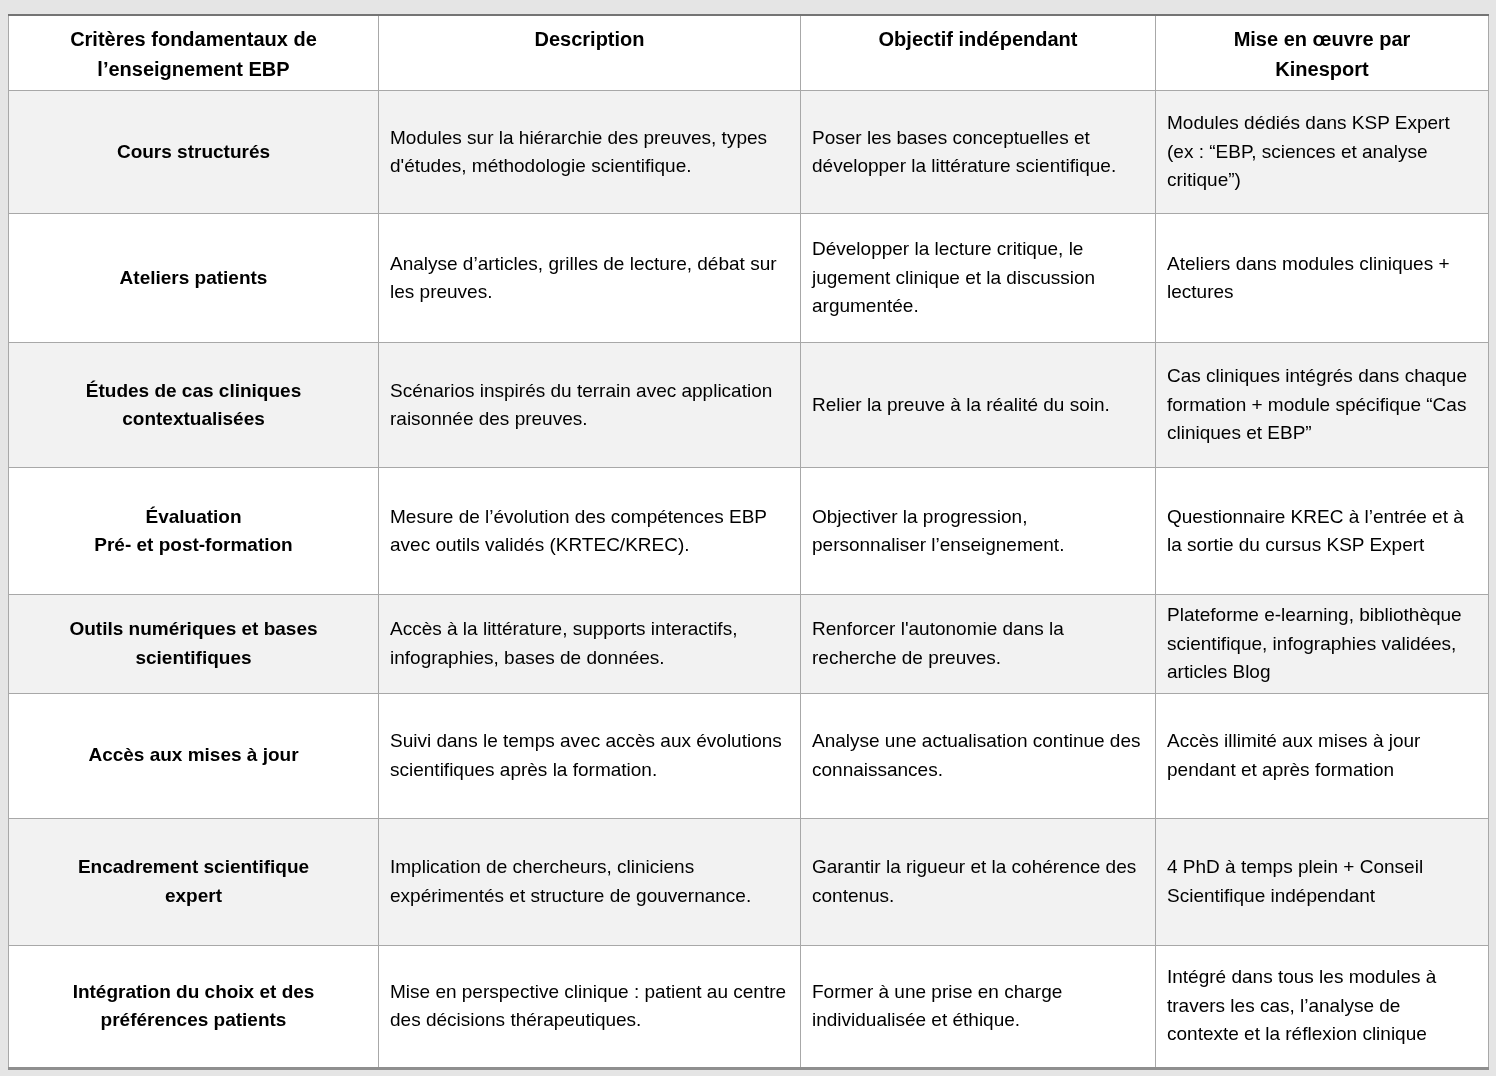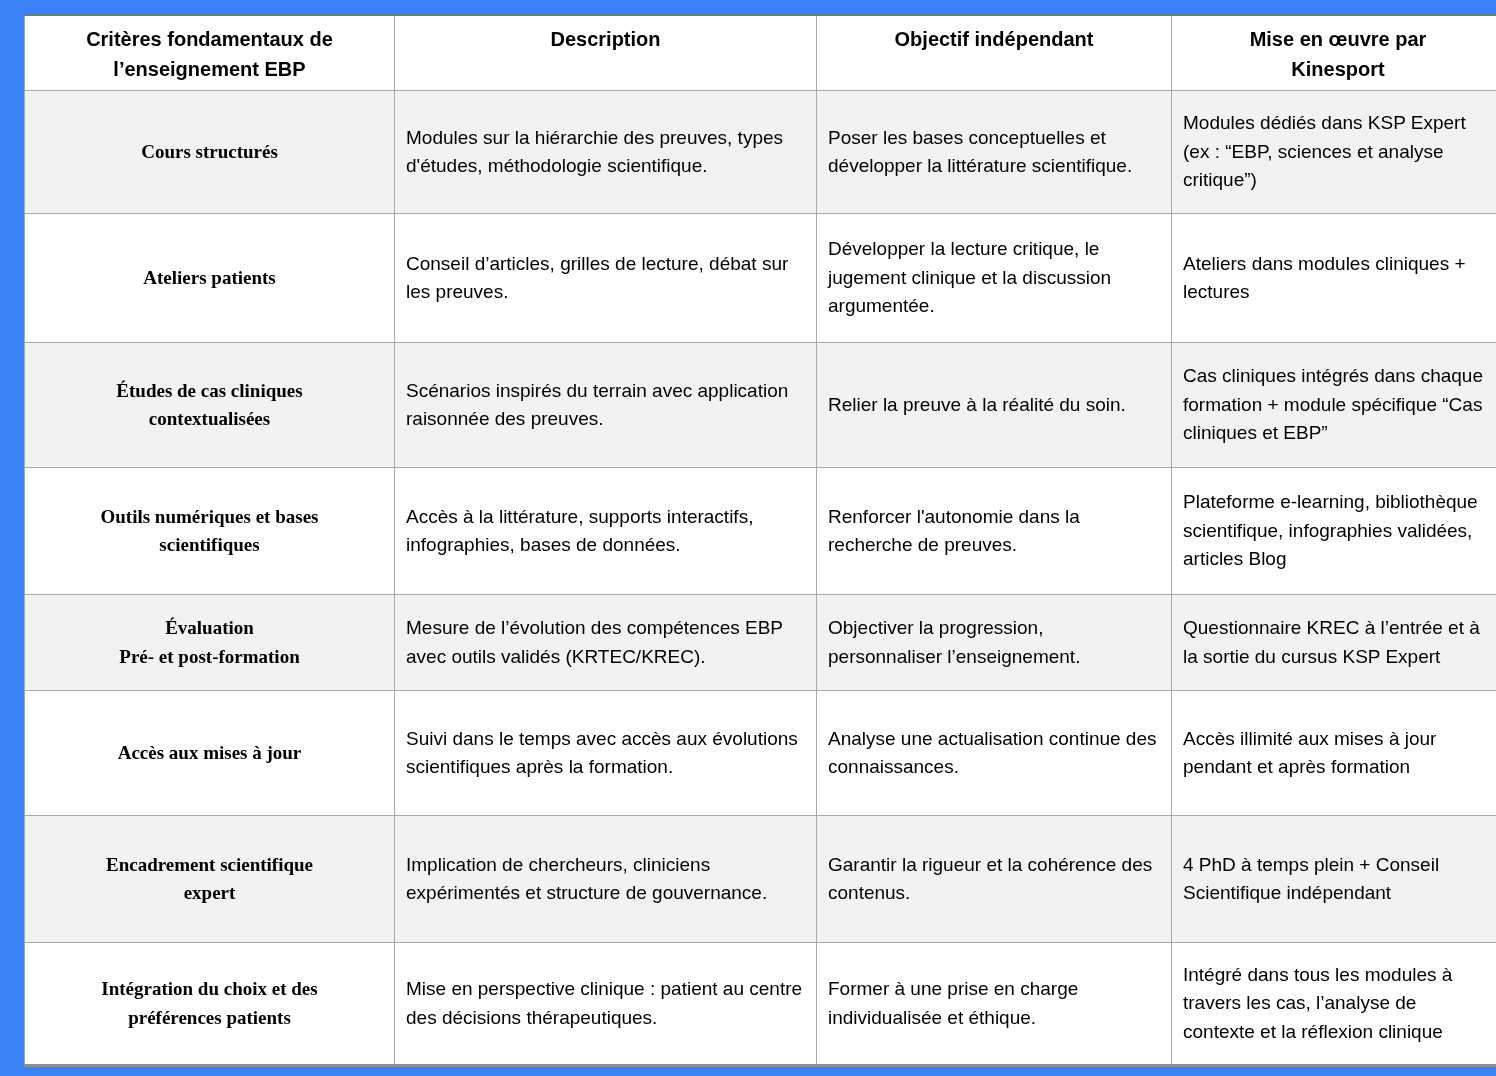--- a/index.html
+++ b/index.html
@@ -6,22 +6,22 @@
     margin: 0;
     padding: 0;
     background: #ffffff;
     font-family: "Liberation Sans", sans-serif;
     color: #000000;
   }
   .page {
     width: 1496px;
     height: 1076px;
     box-sizing: border-box;
-    padding: 14px 8px 0 24px;
-    background: #3b82f6;
+    padding: 14px 8px 0 8px;
+    background: #e5e5e5;
   }
   table.ebp-table {
     border-collapse: collapse;
     table-layout: fixed;
     width: 1480px;
   }
   col.c1 { width: 370px; }
   col.c2 { width: 422px; }
   col.c3 { width: 355px; }
   col.c4 { width: 333px; }
@@ -44,21 +44,20 @@
     white-space: pre-line;
     background: #ffffff;
     border-top: 2px solid #747474;
     vertical-align: top;
     padding-top: 8px;
   }
   .ebp-table td.criterion {
     font-weight: bold;
     text-align: center;
     white-space: pre-line;
-    font-family: Liberation Serif, serif;
   }
   .ebp-table td.desc,
   .ebp-table td.obj,
   .ebp-table td.impl {
     text-align: left;
   }
   tbody tr:nth-child(odd) td { background: #f2f2f2; }
   tbody tr:nth-child(even) td { background: #ffffff; }
 
   tbody tr:nth-child(1) td { height: 123px; }
@@ -95,44 +94,44 @@
     </thead>
     <tbody>
       <tr>
         <td class="criterion">Cours structurés</td>
         <td class="desc">Modules sur la hiérarchie des preuves, types d'études, méthodologie scientifique.</td>
         <td class="obj">Poser les bases conceptuelles et développer la littérature scientifique.</td>
         <td class="impl">Modules dédiés dans KSP Expert (ex : “EBP, sciences et analyse critique”)</td>
       </tr>
       <tr>
         <td class="criterion">Ateliers patients</td>
-        <td class="desc">Conseil d’articles, grilles de lecture, débat sur les preuves.</td>
+        <td class="desc">Analyse d’articles, grilles de lecture, débat sur les preuves.</td>
         <td class="obj">Développer la lecture critique, le jugement clinique et la discussion argumentée.</td>
         <td class="impl">Ateliers dans modules cliniques + lectures</td>
       </tr>
       <tr>
         <td class="criterion">Études de cas cliniques
 contextualisées</td>
         <td class="desc">Scénarios inspirés du terrain avec application raisonnée des preuves.</td>
         <td class="obj">Relier la preuve à la réalité du soin.</td>
         <td class="impl">Cas cliniques intégrés dans chaque formation + module spécifique “Cas cliniques et EBP”</td>
       </tr>
       <tr>
+        <td class="criterion">Évaluation
+Pré- et post-formation</td>
+        <td class="desc">Mesure de l’évolution des compétences EBP avec outils validés (KRTEC/KREC).</td>
+        <td class="obj">Objectiver la progression, personnaliser l’enseignement.</td>
+        <td class="impl">Questionnaire KREC à l’entrée et à la sortie du cursus KSP Expert</td>
+      </tr>
+      <tr>
         <td class="criterion">Outils numériques et bases
 scientifiques</td>
         <td class="desc">Accès à la littérature, supports interactifs, infographies, bases de données.</td>
         <td class="obj">Renforcer l'autonomie dans la recherche de preuves.</td>
         <td class="impl">Plateforme e-learning, bibliothèque scientifique, infographies validées, articles Blog</td>
-      </tr>
-      <tr>
-        <td class="criterion">Évaluation
-Pré- et post-formation</td>
-        <td class="desc">Mesure de l’évolution des compétences EBP avec outils validés (KRTEC/KREC).</td>
-        <td class="obj">Objectiver la progression, personnaliser l’enseignement.</td>
-        <td class="impl">Questionnaire KREC à l’entrée et à la sortie du cursus KSP Expert</td>
       </tr>
       <tr>
         <td class="criterion">Accès aux mises à jour</td>
         <td class="desc">Suivi dans le temps avec accès aux évolutions scientifiques après la formation.</td>
         <td class="obj">Analyse une actualisation continue des connaissances.</td>
         <td class="impl">Accès illimité aux mises à jour pendant et après formation</td>
       </tr>
       <tr>
         <td class="criterion">Encadrement scientifique
 expert</td>

